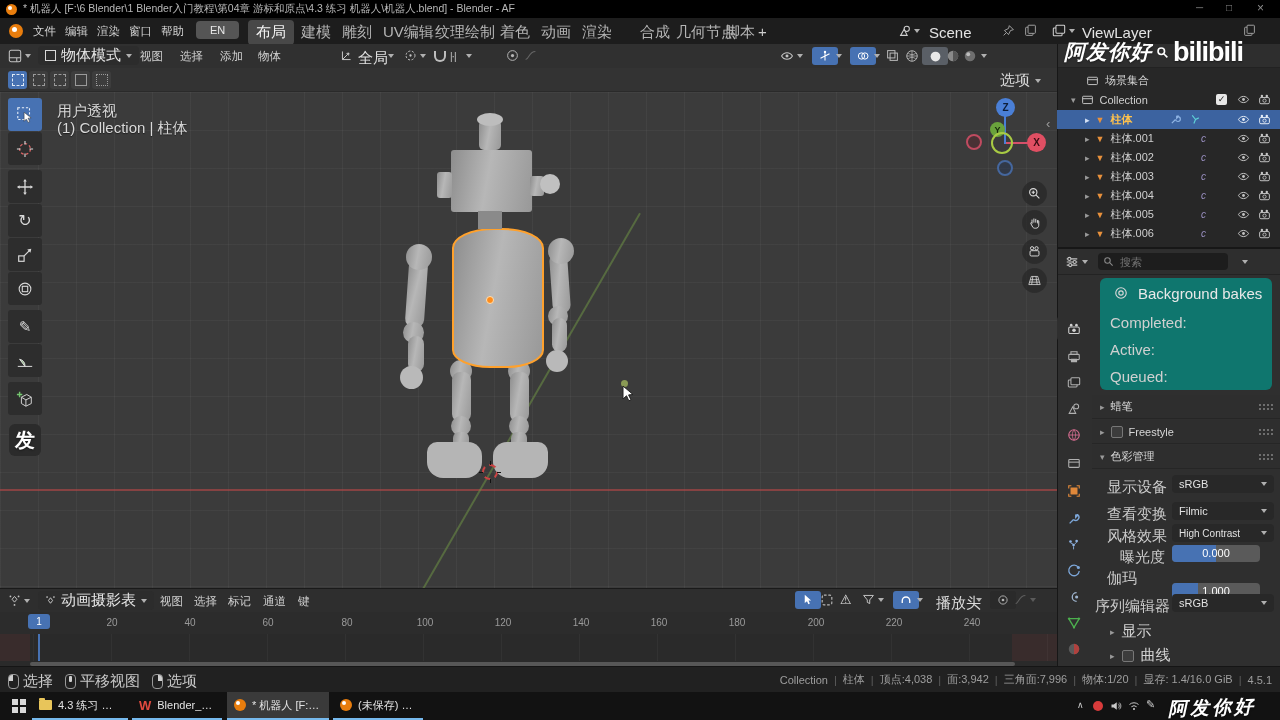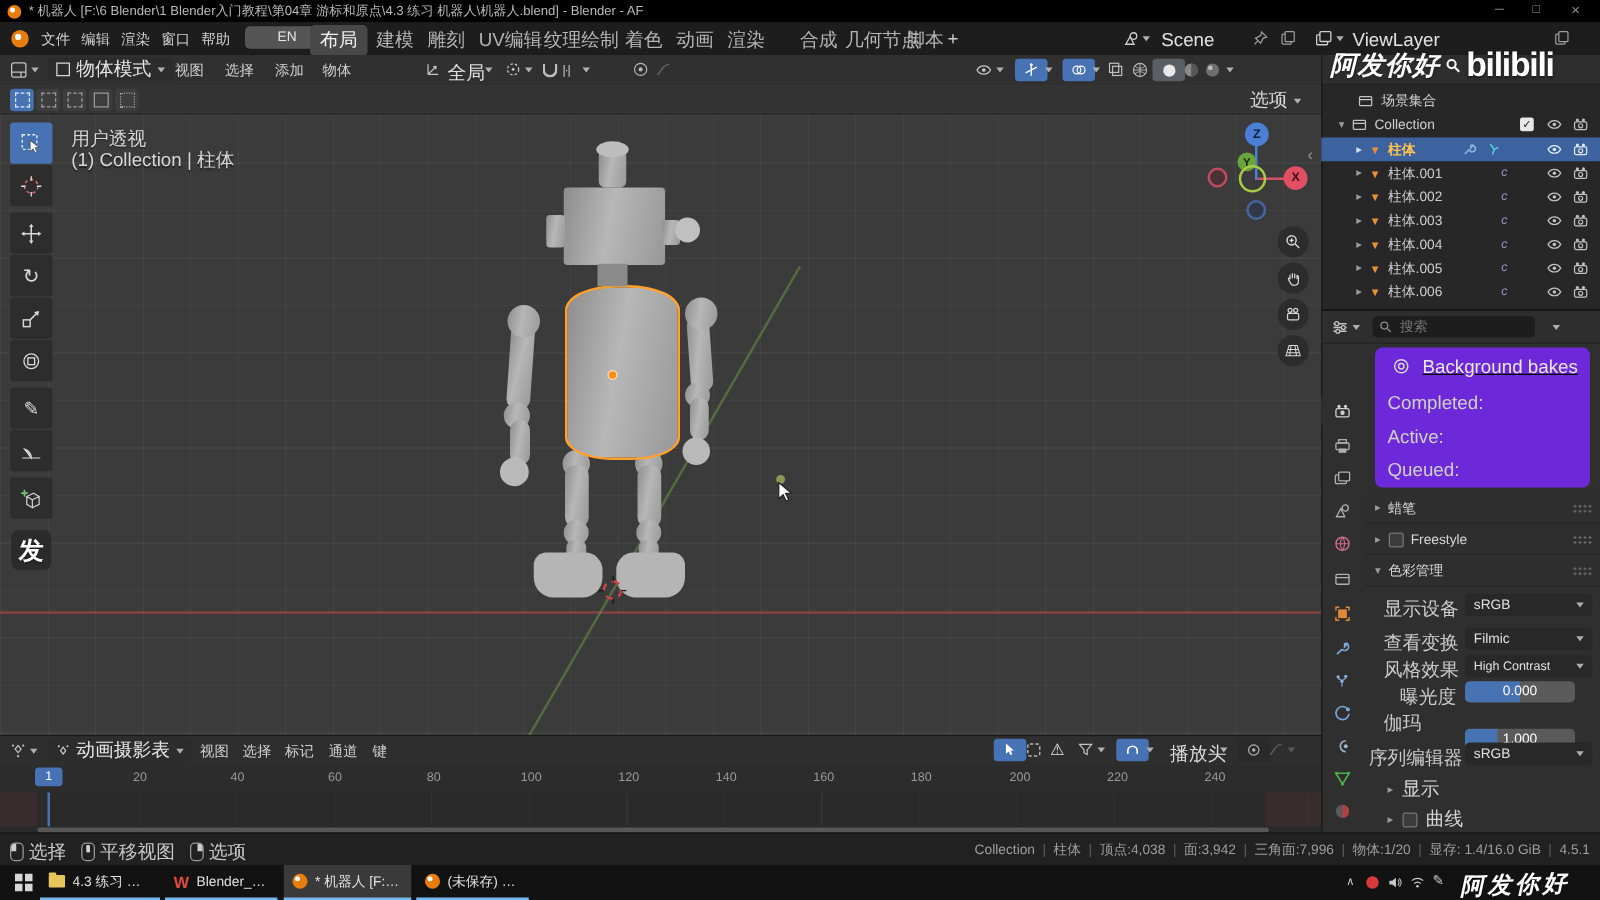--- a/index.html
+++ b/index.html
@@ -54,21 +54,21 @@
 
   <div class="abs" style="left:0;top:18px;width:1280px;height:26px;background:#1d1d1d;border-bottom:1px solid #101010;">
     <div class="abs" style="left:9px;top:6px;width:14px;height:14px;border-radius:50%;background:#e87d0d;">
       <div class="abs" style="left:3px;top:3px;width:5px;height:5px;border-radius:50%;background:#fff;"></div>
     </div>
     <span class="abs mi" style="left:33px;top:6px;">文件</span>
     <span class="abs mi" style="left:65px;top:6px;">编辑</span>
     <span class="abs mi" style="left:97px;top:6px;">渲染</span>
     <span class="abs mi" style="left:129px;top:6px;">窗口</span>
     <span class="abs mi" style="left:161px;top:6px;">帮助</span>
-    <span class="abs" style="left:196px;top:3px;background:#555;color:#e8e8e8;font-size:11px;padding:3px 26px;border-radius:4px;">EN</span>
+    <span class="abs" style="left:196px;top:3px;background:#555;color:#e8e8e8;font-size:11px;padding:3px 14px;border-radius:4px;">EN</span>
 
     <span class="abs ws active" style="left:248px;top:2px;">布局</span>
     <span class="abs ws" style="left:293px;top:2px;">建模</span>
     <span class="abs ws" style="left:334px;top:2px;">雕刻</span>
     <span class="abs ws" style="left:375px;top:2px;">UV编辑</span>
     <span class="abs ws" style="left:427px;top:2px;">纹理绘制</span>
     <span class="abs ws" style="left:492px;top:2px;">着色</span>
     <span class="abs ws" style="left:533px;top:2px;">动画</span>
     <span class="abs ws" style="left:574px;top:2px;">渲染</span>
     <span class="abs ws" style="left:632px;top:2px;">合成</span>
@@ -691,21 +691,21 @@
         </svg>
       </div>
     <div class="pt" style="top:636px;">
         <svg viewBox="0 0 16 16" style="width:14px;height:14px;">
           <circle cx="8" cy="8" r="6" fill="#5a5a5a"></circle>
           <path d="M8 2 A6 6 0 0 1 8 14 Z" fill="#b0413e"></path>
         </svg>
       </div>
   </div>
 
-  <div class="abs" style="left:1100px;top:278px;width:172px;height:112px;background:#6d28d9;border-radius:6px;text-decoration:underline;">
+  <div class="abs" style="left:1100px;top:278px;width:172px;height:112px;background:#0f766e;border-radius:6px;">
     <div class="flex" style="height:30px;gap:10px;padding-left:14px;">
       <svg viewBox="0 0 16 16" style="width:14px;height:14px;">
           <circle cx="8" cy="8" r="6" fill="none" stroke="#d8d8d8" stroke-width="1.3"></circle>
           <circle cx="8" cy="8" r="2.5" fill="none" stroke="#d8d8d8" stroke-width="1.3"></circle>
         </svg>
       <span class="t11" style="color:#e8e8e8;">Background bakes</span>
     </div>
     <span class="abs t11" style="left:10px;top:36px;color:#d0d0d0;">Completed:</span>
     <span class="abs t11" style="left:10px;top:63px;color:#d0d0d0;">Active:</span>
     <span class="abs t11" style="left:10px;top:90px;color:#d0d0d0;">Queued:</span>

